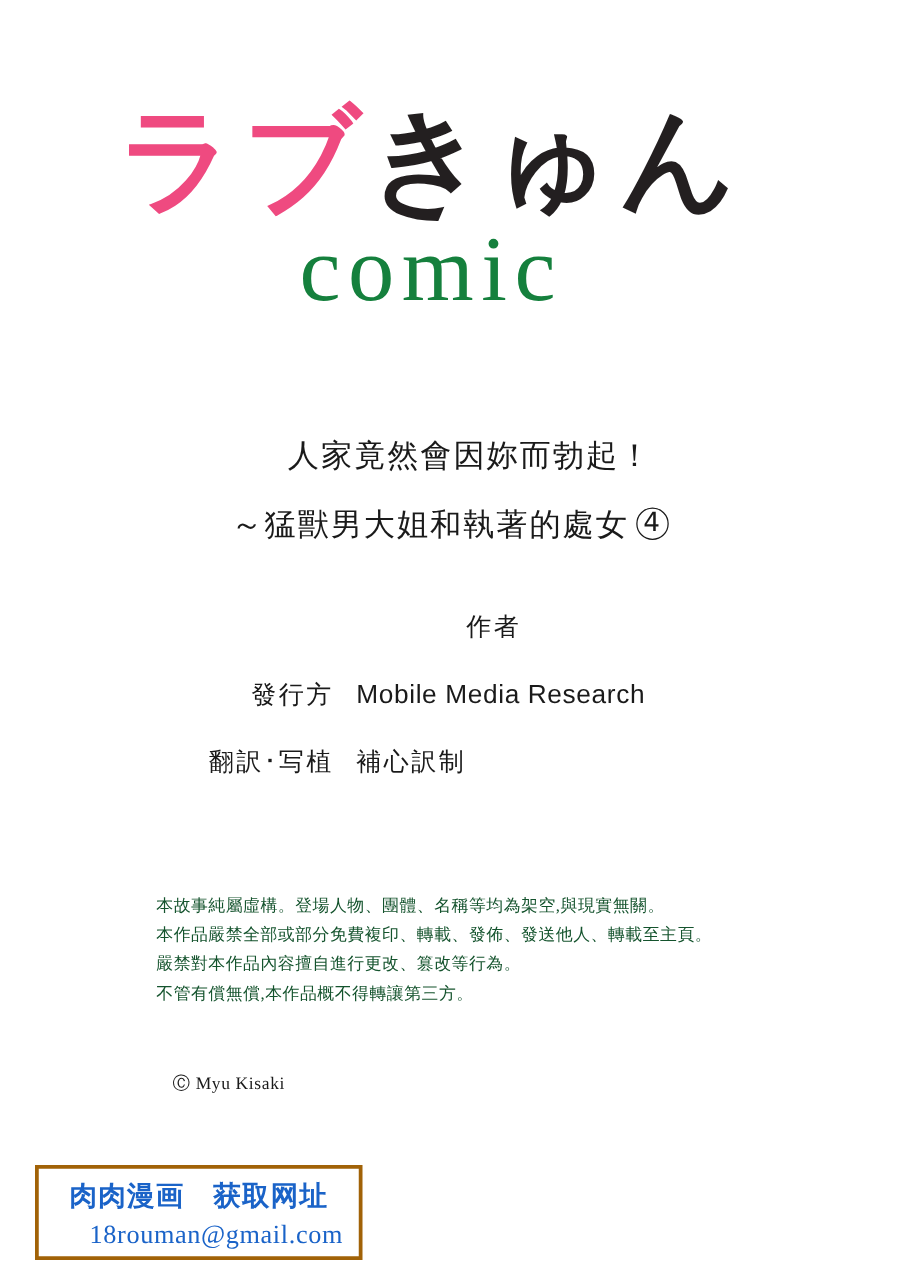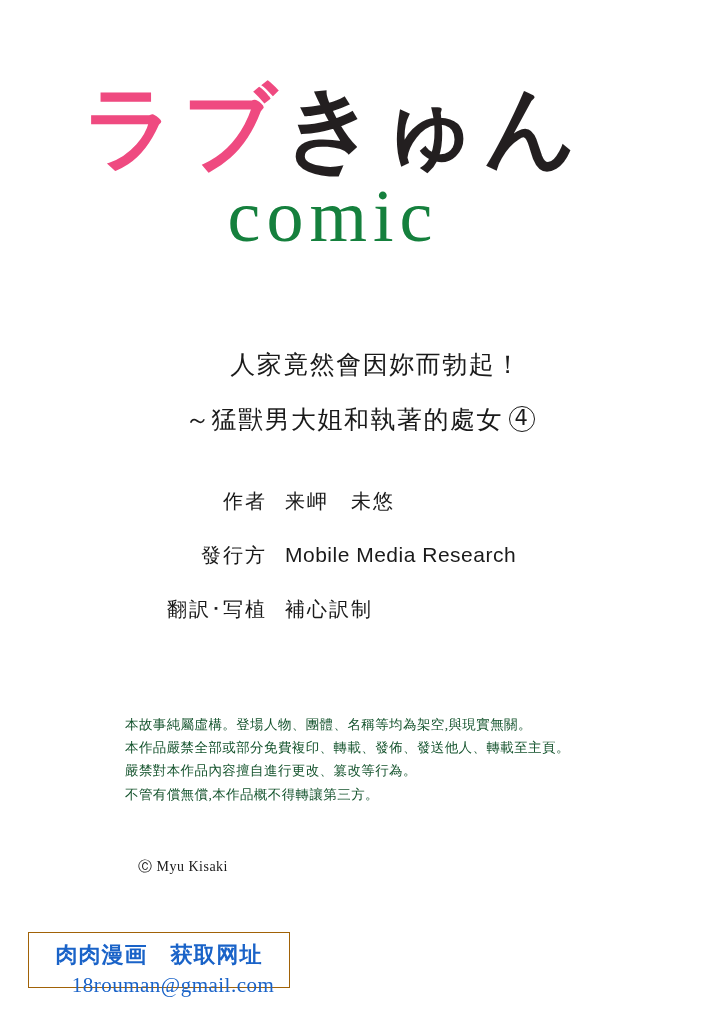--- a/index.html
+++ b/index.html
@@ -18,21 +18,21 @@
   .page {
     position: absolute;
     inset: 0;
     background: #ffffff;
   }
 
   
   .logo-wrap {
     position: absolute;
     top: 78px;
-    left: 0;
+    left: 12px;
     width: 666px;
     text-align: center;
   }
   .logo-jp {
     font-family: "DejaVu Sans", sans-serif;
     font-size: 92px;
     line-height: 1.08;
     letter-spacing: 6px;
     color: #ef4a80;
     font-weight: 700;
@@ -145,22 +145,22 @@
     color: #1a1a1a;
     letter-spacing: 0.5px;
   }
 
   
   .banner {
     position: absolute;
     left: 28px;
     top: 932px;
     width: 262px;
-    height: 56px;
-    border: 1px solid #a16207;
+    height: 76px;
+    border: 3px solid #a16207;
     box-sizing: border-box;
     background: #ffffff;
   }
   .banner-line1 {
     font-family: "DejaVu Sans", sans-serif;
     font-weight: 700;
     font-size: 22px;
     color: #1a63c8;
     letter-spacing: 1px;
     text-align: center;
@@ -188,21 +188,20 @@
   </div>
 
   <div class="title-block">
     <div class="title-line1">人家竟然會因妳而勃起！</div>
     <div class="title-line2"><span>～猛獸男大姐和執著的處女</span><span class="vol-badge">4</span></div>
   </div>
 
   <div class="credits">
     <div class="credit-row">
       <div class="credit-label">作者</div>
-      <div class="credit-value">来岬　未悠</div>
     </div>
     <div class="credit-row">
       <div class="credit-label">發行方</div>
       <div class="credit-value latin">Mobile Media Research</div>
     </div>
     <div class="credit-row">
       <div class="credit-label">翻訳･写植</div>
       <div class="credit-value">補心訳制</div>
     </div>
   </div>

